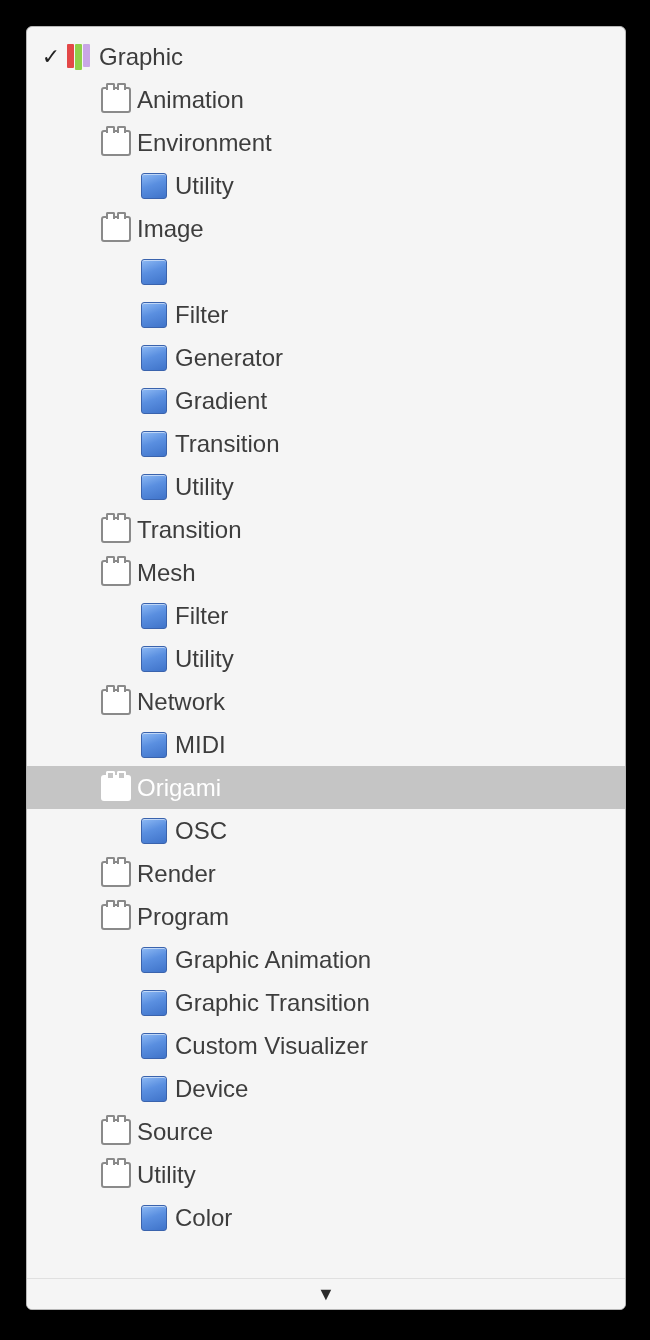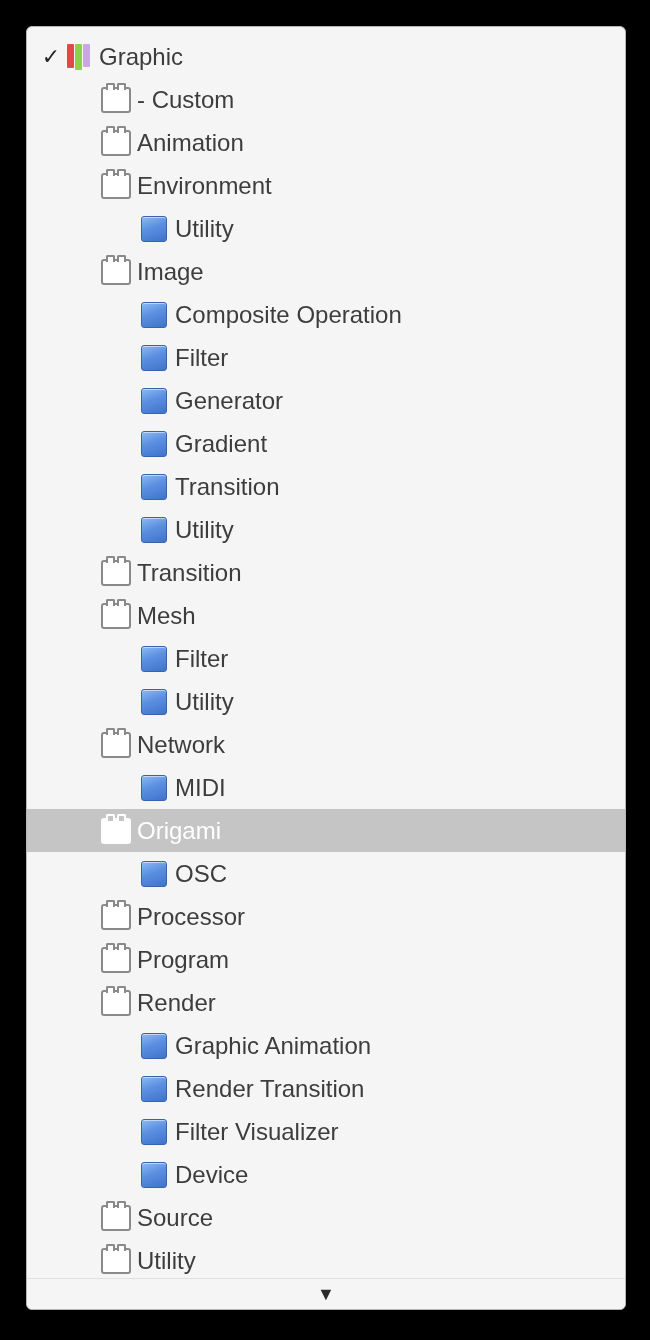--- a/index.html
+++ b/index.html
@@ -73,28 +73,20 @@
           </span>
         </span>
         <span class="label">Graphic</span>
       </div>
       <div class="row">
         <span class="check-slot"></span>
         <span class="indent" style="width: 38px;"></span>
         <span class="icon-slot">
           <span class="plug-icon"></span>
         </span>
-        <span class="label">- Custom</span>
-      </div>
-      <div class="row">
-        <span class="check-slot"></span>
-        <span class="indent" style="width: 38px;"></span>
-        <span class="icon-slot">
-          <span class="plug-icon"></span>
-        </span>
         <span class="label">Animation</span>
       </div>
       <div class="row">
         <span class="check-slot"></span>
         <span class="indent" style="width: 38px;"></span>
         <span class="icon-slot">
           <span class="plug-icon"></span>
         </span>
         <span class="label">Environment</span>
       </div>
@@ -113,21 +105,20 @@
           <span class="plug-icon"></span>
         </span>
         <span class="label">Image</span>
       </div>
       <div class="row">
         <span class="check-slot"></span>
         <span class="indent" style="width: 76px;"></span>
         <span class="icon-slot">
           <span class="cube-icon"></span>
         </span>
-        <span class="label">Composite Operation</span>
       </div>
       <div class="row">
         <span class="check-slot"></span>
         <span class="indent" style="width: 76px;"></span>
         <span class="icon-slot">
           <span class="cube-icon"></span>
         </span>
         <span class="label">Filter</span>
       </div>
       <div class="row">
@@ -225,61 +216,53 @@
           <span class="cube-icon"></span>
         </span>
         <span class="label">OSC</span>
       </div>
       <div class="row">
         <span class="check-slot"></span>
         <span class="indent" style="width: 38px;"></span>
         <span class="icon-slot">
           <span class="plug-icon"></span>
         </span>
-        <span class="label">Processor</span>
+        <span class="label">Render</span>
       </div>
       <div class="row">
         <span class="check-slot"></span>
         <span class="indent" style="width: 38px;"></span>
         <span class="icon-slot">
           <span class="plug-icon"></span>
         </span>
         <span class="label">Program</span>
       </div>
       <div class="row">
         <span class="check-slot"></span>
-        <span class="indent" style="width: 38px;"></span>
-        <span class="icon-slot">
-          <span class="plug-icon"></span>
-        </span>
-        <span class="label">Render</span>
-      </div>
-      <div class="row">
-        <span class="check-slot"></span>
         <span class="indent" style="width: 76px;"></span>
         <span class="icon-slot">
           <span class="cube-icon"></span>
         </span>
         <span class="label">Graphic Animation</span>
       </div>
       <div class="row">
         <span class="check-slot"></span>
         <span class="indent" style="width: 76px;"></span>
         <span class="icon-slot">
           <span class="cube-icon"></span>
         </span>
-        <span class="label">Render Transition</span>
-      </div>
-      <div class="row">
-        <span class="check-slot"></span>
-        <span class="indent" style="width: 76px;"></span>
-        <span class="icon-slot">
-          <span class="cube-icon"></span>
-        </span>
-        <span class="label">Filter Visualizer</span>
+        <span class="label">Graphic Transition</span>
+      </div>
+      <div class="row">
+        <span class="check-slot"></span>
+        <span class="indent" style="width: 76px;"></span>
+        <span class="icon-slot">
+          <span class="cube-icon"></span>
+        </span>
+        <span class="label">Custom Visualizer</span>
       </div>
       <div class="row">
         <span class="check-slot"></span>
         <span class="indent" style="width: 76px;"></span>
         <span class="icon-slot">
           <span class="cube-icon"></span>
         </span>
         <span class="label">Device</span>
       </div>
       <div class="row">

